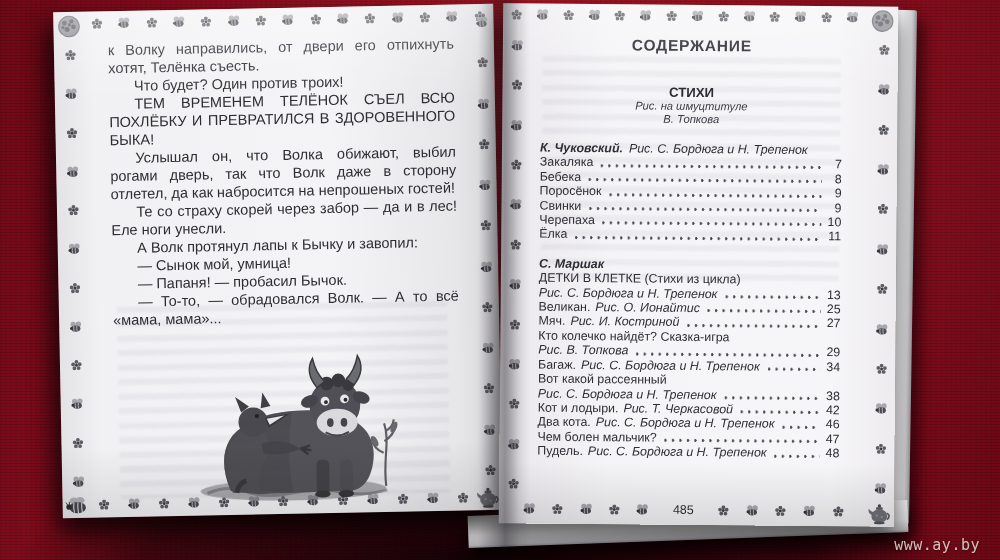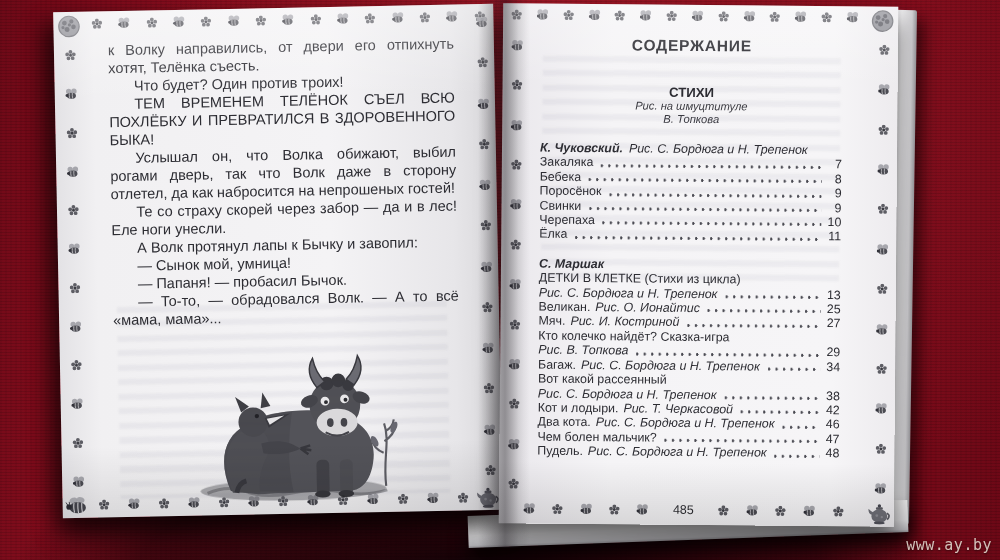--- a/index.html
+++ b/index.html
@@ -80,21 +80,21 @@
   .row{display:flex;align-items:baseline;line-height:14.4px;white-space:nowrap;}
   .author{font-weight:bold;font-style:italic;}
   .rom{}
   .rom + .ital{margin-left:5px;}
   .ital{font-style:italic;}
   .author + .ital{margin-left:6px;}
   .leader{flex:1 1 auto;min-width:10px;align-self:stretch;margin:0 4px 0 6px;
     background:radial-gradient(circle at 3px 1.5px,#4a4a52 1.1px,rgba(0,0,0,0) 1.5px) left bottom 3px / 7.5px 3px repeat-x;}
   .pg{min-width:16px;text-align:right;}
   
-  .watermark{position:absolute;right:8px;bottom:6px;z-index:6;
+  .watermark{position:absolute;right:20px;bottom:6px;z-index:6;
     font-family:"DejaVu Sans Mono",monospace;font-size:15px;letter-spacing:0.5px;
     color:rgba(235,224,214,0.85);text-shadow:0 1px 2px rgba(0,0,0,0.45);}
 </style>
 </head>
 <body>
 
 <div class="scene">
   <div class="floor-shadow"></div>
   <div class="stack-right"></div>
   <div class="stack-bottom"></div>

